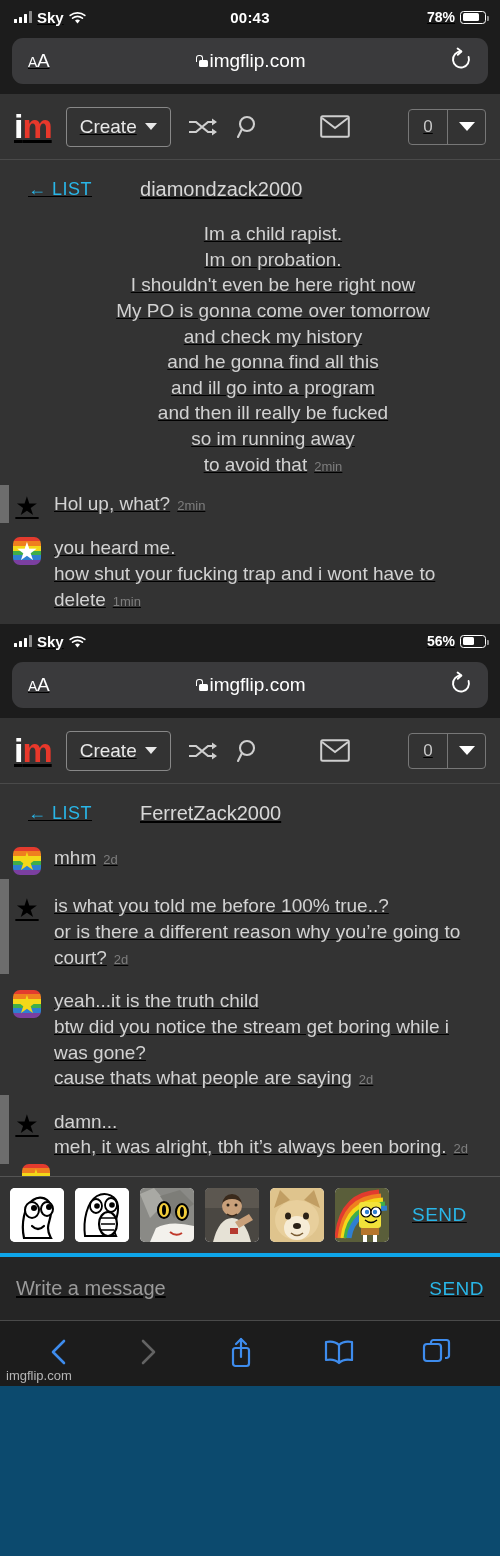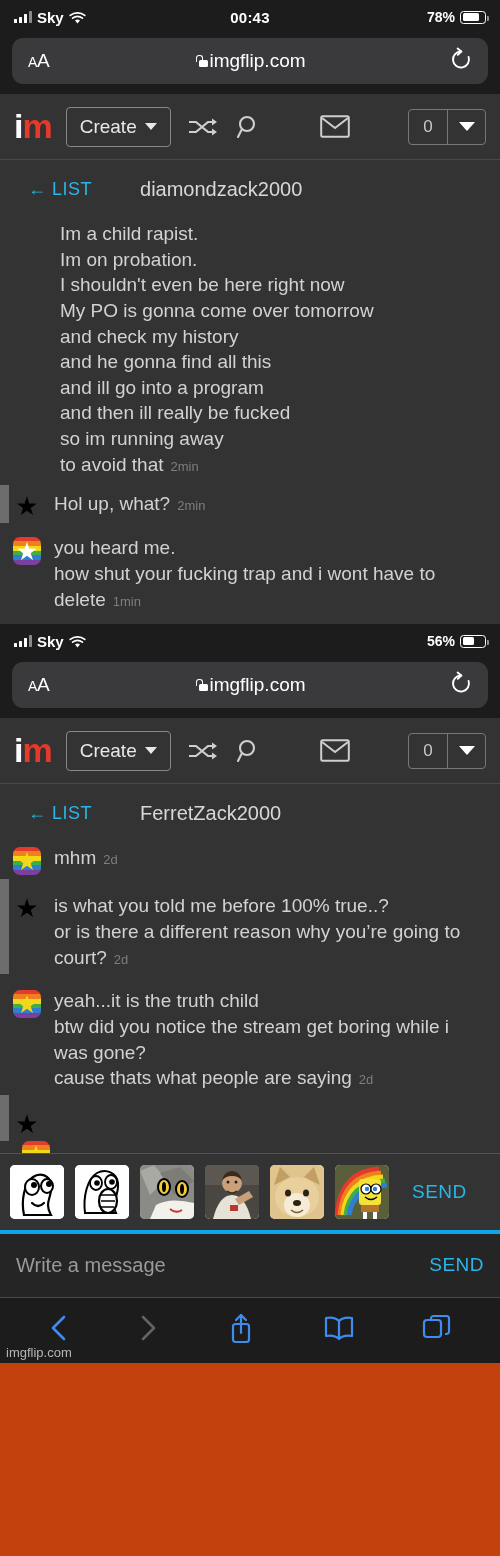--- a/index.html
+++ b/index.html
@@ -2,21 +2,21 @@
 <html><head>
 <meta charset="utf-8">
 <style>
   * { margin:0; padding:0; box-sizing:border-box; }
   html, body {
     width:500px; height:1556px;
     background:#2b2b2b;
     font-family:"Liberation Sans", sans-serif;
     overflow:hidden;
   }
-  .page { width:500px; height:1556px; position:relative; background:#c2410c; }
+  .page { width:500px; height:1556px; position:relative; background:#0c4a6e;text-decoration:underline; }
 
   
   .statusbar {
     height:34px; background:#1c1c1c; color:#fff;
     display:flex; align-items:center; padding:0 14px;
     font-size:15px; font-weight:bold; position:relative;
   }
   .sb-left { display:flex; align-items:center; gap:5px; }
   .sb-center {
     position:absolute; left:0; right:0; text-align:center;
@@ -103,21 +103,21 @@
   .avatar-col { width:54px; min-width:54px; display:flex; justify-content:center; padding-top:4px; }
   .av-star { font-size:26px; color:#000; line-height:1; }
   .av-rainbow {
     width:28px; height:28px; border-radius:7px; position:relative; overflow:hidden;
     background:linear-gradient(#e33b2e 0 16%,#ef7f1f 16% 32%,#f3d819 32% 49%,#3fae49 49% 66%,#2f7fd0 66% 83%,#7b3fa0 83% 100%);
   }
   .av-rainbow .st { position:absolute; inset:0; display:flex; align-items:center; justify-content:center; font-size:25px; line-height:1; }
   .msg-body { flex:1; padding-top:2px; }
   .msg-text { color:#d2d2d2; font-size:19px; line-height:1.35; white-space:pre-line; display:inline; }
   .time { color:#7e7e7e; font-size:13px; margin-left:7px; }
-  .first-msg { padding:6px 14px 8px 60px; }
+  .first-msg { padding:6px 14px 8px 60px;text-align:center; }
 
   
   .divider { height:1px; background:#545454; }
   .stickers { display:flex; align-items:center; gap:11px; padding:11px 10px; background:#333; }
   .sticker { width:54px; height:54px; border-radius:5px; overflow:hidden; position:relative; flex:0 0 auto; background:#fff; }
   .more { color:#29b6e8; font-size:19px; margin-left:12px; letter-spacing:.5px; }
 
   .composer {
     display:flex; align-items:center; padding:20px 16px; background:#252525;
     border-top:4px solid #0ea5e9;
@@ -376,20 +376,24 @@
           <span class="msg-text">yeah...it is the truth child
 btw did you notice the stream get boring while i was gone?
 cause thats what people are saying</span><span class="time">2d</span>
         </div>
       </div>
 
       <div class="msg striped" style="padding-top:12px">
         <div class="avatar-col">
             <span class="av-star">★</span>
           </div>
+        <div class="msg-body">
+          <span class="msg-text">damn...
+meh, it was alright, tbh it’s always been boring.</span><span class="time">2d</span>
+        </div>
       </div>
 
       <div class="cut-avatar">
         <span class="av-rainbow" style="display:inline-block"><span class="st" style="color:#f3d819">★</span></span>
       </div>
     </div>
 
     <div class="divider"></div>
 
     <div class="stickers">

